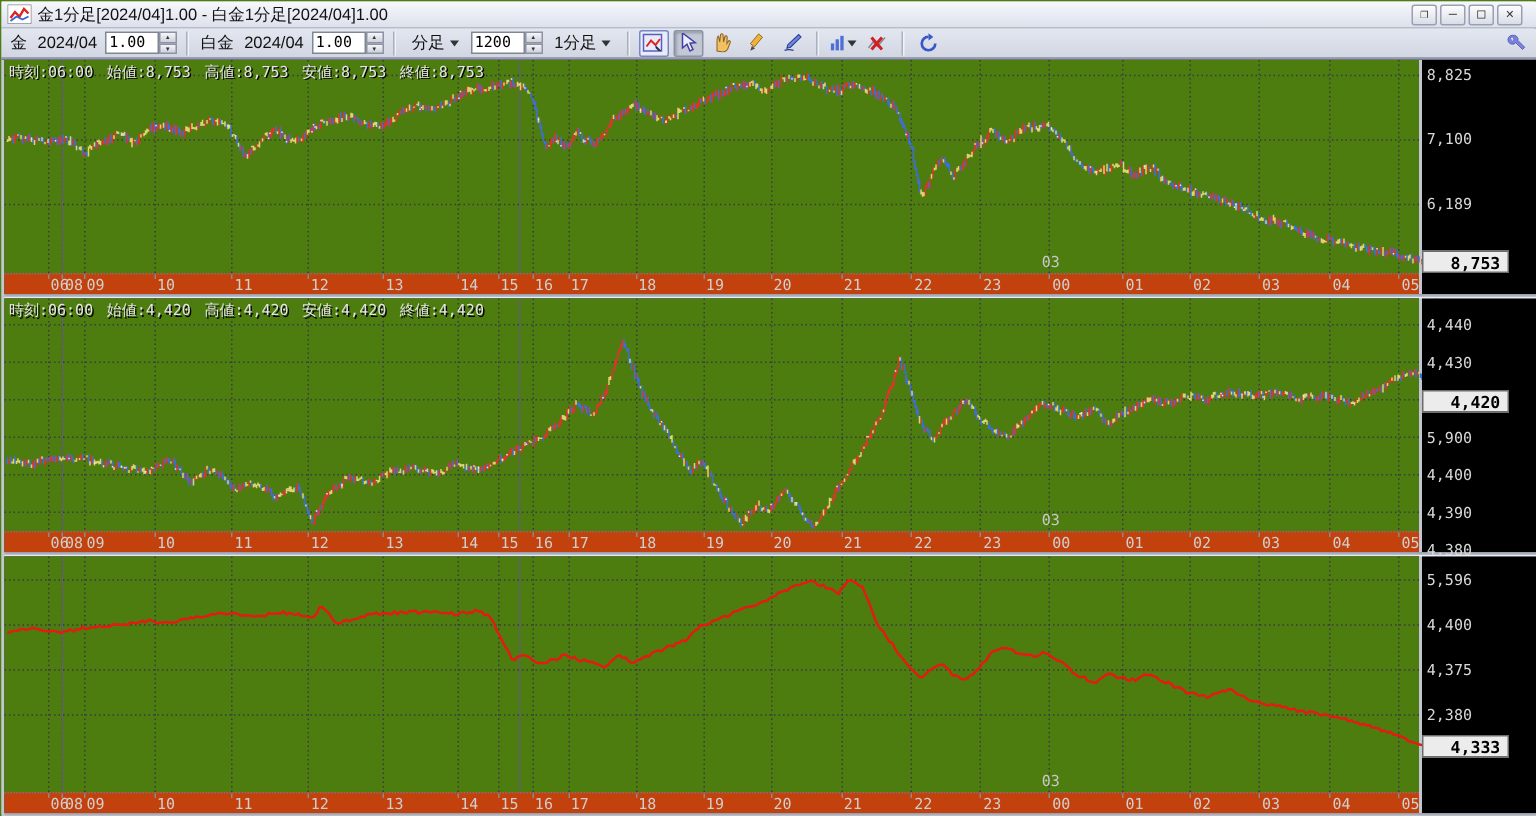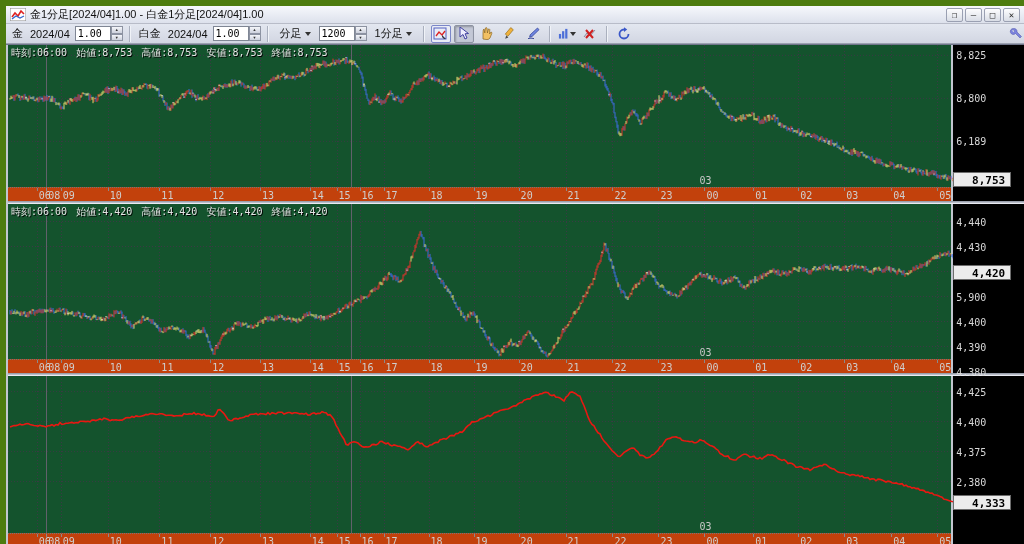--- a/index.html
+++ b/index.html
@@ -1,18 +1,18 @@
 <!DOCTYPE html>
 <html><head>
 <meta charset="utf-8">
 <style>
   * { margin:0; padding:0; box-sizing:border-box; }
   html,body { width:1024px; height:544px; overflow:hidden; background:#9aa0ae; }
   body { font-family:"Liberation Sans", sans-serif; position:relative; }
-  #window { position:absolute; inset:0; background:#c6cad4; border:6px solid #4d7c0f; }
+  #window { position:absolute; inset:0; background:#c6cad4; border:1px solid #4d7c0f; }
 
   
   #titlebar { position:absolute; left:0; top:0; width:1024px; height:18px;
     background:linear-gradient(#f6f8fc,#dde1ec); border-bottom:1px solid #b8bcc8;
     display:flex; align-items:center; padding:0 4px; }
   #title-icon { width:16px; height:13px; margin-right:4px; flex:0 0 auto; }
   #title-text { font-size:11px; color:#111; white-space:nowrap; }
   #win-buttons { margin-left:auto; display:flex; gap:2px; align-items:center; padding-right:6px; }
   .winbtn { width:17px; height:14px; background:linear-gradient(#fdfdfe,#d9dde6);
     border:1px solid #9aa0b2; border-radius:2px; font-size:9px; line-height:12px;
@@ -38,21 +38,21 @@
   .tbtn.pressed { border-color:#8d93a2; background:#c3c8d6; box-shadow:inset 1px 1px 2px rgba(0,0,0,.25); }
   #wrench-btn { margin-left:auto; }
 
   
   #chartarea { position:absolute; left:0; top:38px; width:1024px; height:506px;
     background:#c2c6d0; border-top:1px solid #70758a; padding:0 0 0 2px; }
   .panel { display:flex; }
   .plotcol { width:958px; background:#000; position:relative; }
   .axiscol { width:78px; background:#000; position:relative; margin-left:2px;
     font-family:"DejaVu Sans Mono","DejaVu Sans",monospace; }
-  .plot { position:relative; background:#14532d; }
+  .plot { position:relative; background:#4d7c0f; }
   .plot svg { position:absolute; left:0; top:0; }
   .hdr { position:absolute; left:3px; top:1px; display:flex; gap:9px; z-index:3;
     font-family:"DejaVu Sans Mono","DejaVu Sans",monospace; font-size:10px; color:#e4e4e4;
     text-shadow:1px 1px 0 #000; white-space:nowrap; }
   .strip { position:relative; height:14px; border-top:1px dotted #777; background:#c2410c; }
   .hour { position:absolute; top:2px; font-family:"DejaVu Sans Mono",monospace; font-size:10px; color:#cfcfcf; }
   .htick { position:absolute; top:0; width:1px; height:3px; background:#8a8a8a; }
   .datelbl { position:absolute; font-family:"DejaVu Sans Mono",monospace; font-size:10px; color:#c9c9c9; z-index:2; }
   .ylbl { position:absolute; left:3px; font-size:10px; color:#d8d8d8; }
   .curbox { position:absolute; left:0; width:58px; height:15px; background:#ececec;
@@ -271,21 +271,21 @@
             <div class="htick" style="left: 883.276px;"></div>
             <div class="hour" style="left: 885.276px;">04</div>
             <div class="htick" style="left: 929.26px;"></div>
             <div class="hour" style="left: 931.26px;">05</div>
             <div class="htick" style="left: 954.168px;"></div>
             <div class="hour" style="left: 956.168px;">06</div>
           </div>
         </div>
         <div class="axiscol" style="height: 156px;">
           <div class="ylbl" style="top: 5.32px;">8,825</div>
-          <div class="ylbl" style="top: 48.32px;">8,800</div>
+          <div class="ylbl" style="top: 48.32px;">7,100</div>
           <div class="ylbl" style="top: 91.32px;">6,189</div>
           <div class="curbox" style="top: 127.16px;">8,753</div>
         </div>
       </div>
       <div class="sep-band"></div>
       <div class="panel">
         <div class="plotcol" style="height: 169px;">
           <div class="plot" style="height: 155px;">
             <svg width="958" height="155" viewBox="0 0 958 155">
               <line x1="0" y1="17.5" x2="958" y2="17.5" stroke="#3a3a44" stroke-dasharray="1,2"></line>
@@ -479,21 +479,21 @@
             <div class="hour" style="left: 838.334px;">03</div>
             <div class="htick" style="left: 883.276px;"></div>
             <div class="hour" style="left: 885.276px;">04</div>
             <div class="htick" style="left: 929.26px;"></div>
             <div class="hour" style="left: 931.26px;">05</div>
             <div class="htick" style="left: 954.168px;"></div>
             <div class="hour" style="left: 956.168px;">06</div>
           </div>
         </div>
         <div class="axiscol" style="height: 171px;">
-          <div class="ylbl" style="top: 10.6px;">4,425</div>
+          <div class="ylbl" style="top: 10.6px;">5,596</div>
           <div class="ylbl" style="top: 40.6px;">4,400</div>
           <div class="ylbl" style="top: 70.6px;">4,375</div>
           <div class="ylbl" style="top: 100.6px;">2,380</div>
           <div class="curbox" style="top: 119px;">4,333</div>
         </div>
       </div>
       <div id="bottom-band"></div>
     </div>
 </div>
 

